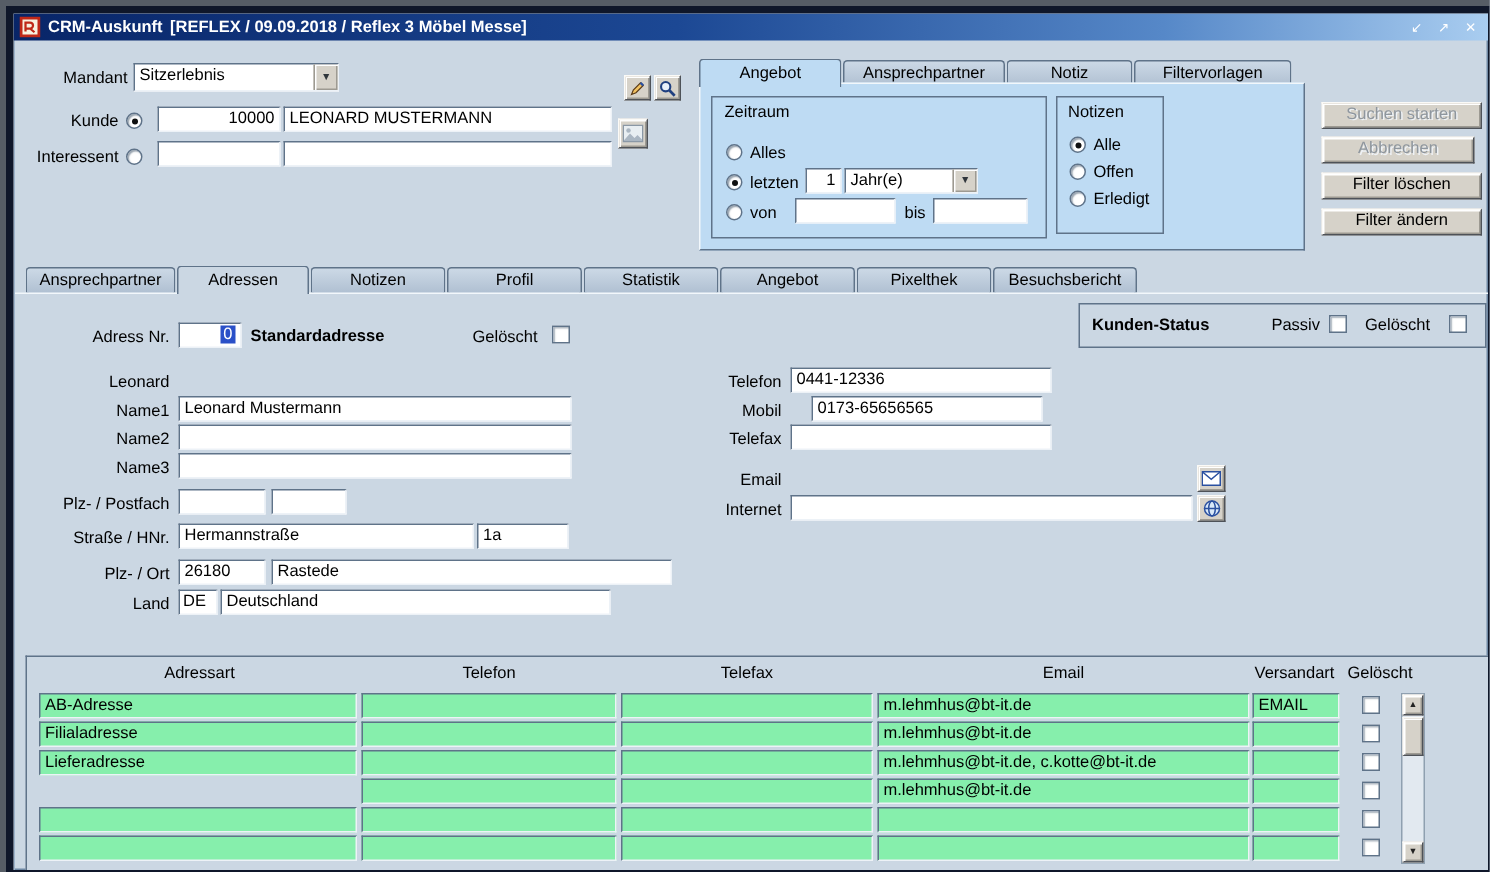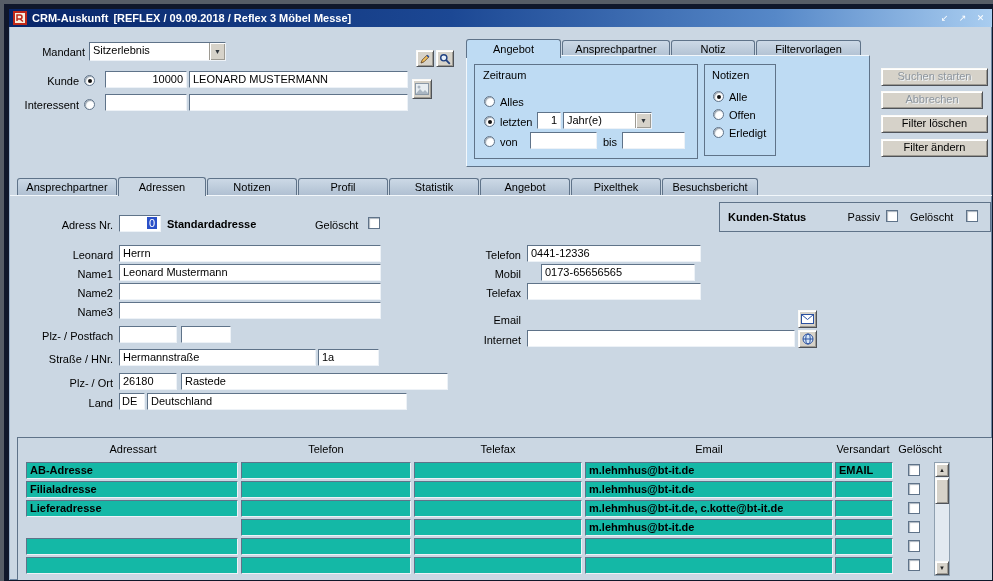--- a/index.html
+++ b/index.html
@@ -20,21 +20,21 @@
   .winbtns { margin-left:auto; display:flex; gap:3px; }
   .winbtn { width:15px; height:13px; text-align:center; line-height:13px; font-size:9px; font-weight:normal; color:#fff; }
   .lbl { position:absolute; white-space:nowrap; line-height:13px; }
   .lbl.r { text-align:right; }
   .b { font-weight:bold; }
   .fld {
     position:absolute; height:17px; background:#fff;
     border:1px solid; border-color:#5f7389 #edf2f7 #edf2f7 #5f7389;
     padding:1px 3px; line-height:13px; white-space:nowrap; overflow:hidden;
   }
-  .fld.cyan { background:#14b8a6;font-weight:bold; }
+  .fld.cyan { background:#86efac; }
   .fld.tr { text-align:right; }
   .selhl { background:#2a50c8; color:#fff; padding:0 2px; }
   .btn {
     position:absolute; background:#d6d2c9; text-align:center; line-height:15px;
     border:1px solid; border-color:#fbfaf7 #4e5258 #4e5258 #fbfaf7;
     box-shadow: inset 1px 1px 0 #ffffff, inset -1px -1px 0 #9d9a92; cursor:default;
     white-space:nowrap; overflow:hidden;
   }
   .btn.disabled { color:#8e969e; text-shadow:1px 1px 0 #eef2f6; }
   .iconbtn {
@@ -210,21 +210,20 @@
     <span class="cb" style="left:246px;top:7px"></span>
   </div>
 
   <div class="lbl r" style="left:30px;top:210px;width:74px">Adress Nr.</div>
   <div class="fld tr" style="left:110px;top:206px;width:42px"><span class="selhl">0</span></div>
   <div class="lbl b" style="left:158px;top:209px">Standardadresse</div>
   <div class="lbl" style="left:306px;top:210px">Gelöscht</div>
   <span class="cb" style="left:359px;top:208px"></span>
 
   <div class="lbl r" style="left:20px;top:240px;width:84px">Leonard</div>
-  <div class="fld" style="left:110px;top:236px;width:262px">Herrn</div>
 
   <div class="lbl r" style="left:20px;top:259px;width:84px">Name1</div>
   <div class="fld" style="left:110px;top:255px;width:262px">Leonard Mustermann</div>
 
   <div class="lbl r" style="left:20px;top:278px;width:84px">Name2</div>
   <div class="fld" style="left:110px;top:274px;width:262px"></div>
 
   <div class="lbl r" style="left:20px;top:297px;width:84px">Name3</div>
   <div class="fld" style="left:110px;top:293px;width:262px"></div>
 

